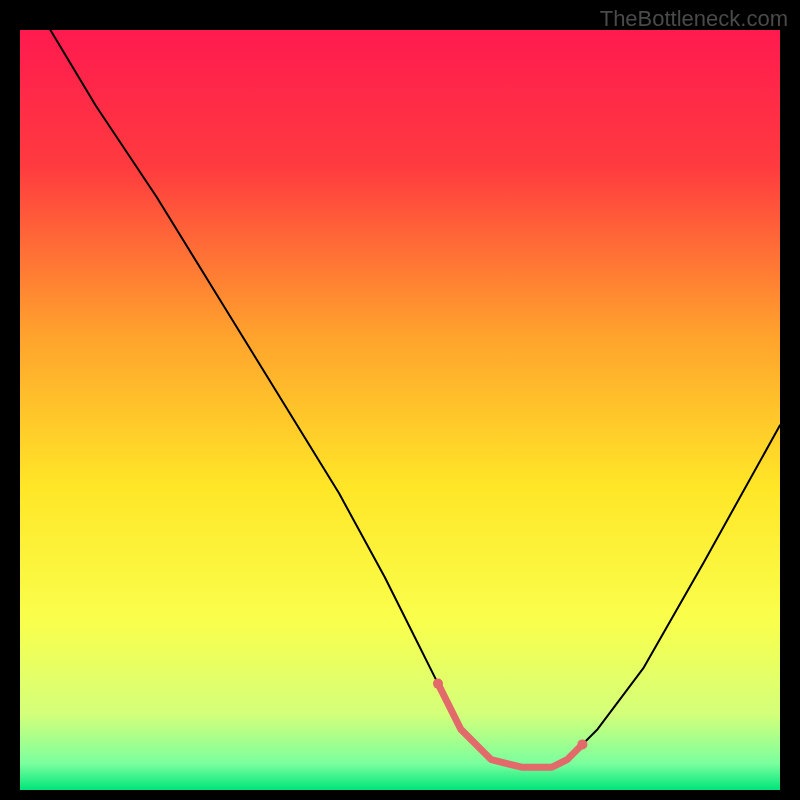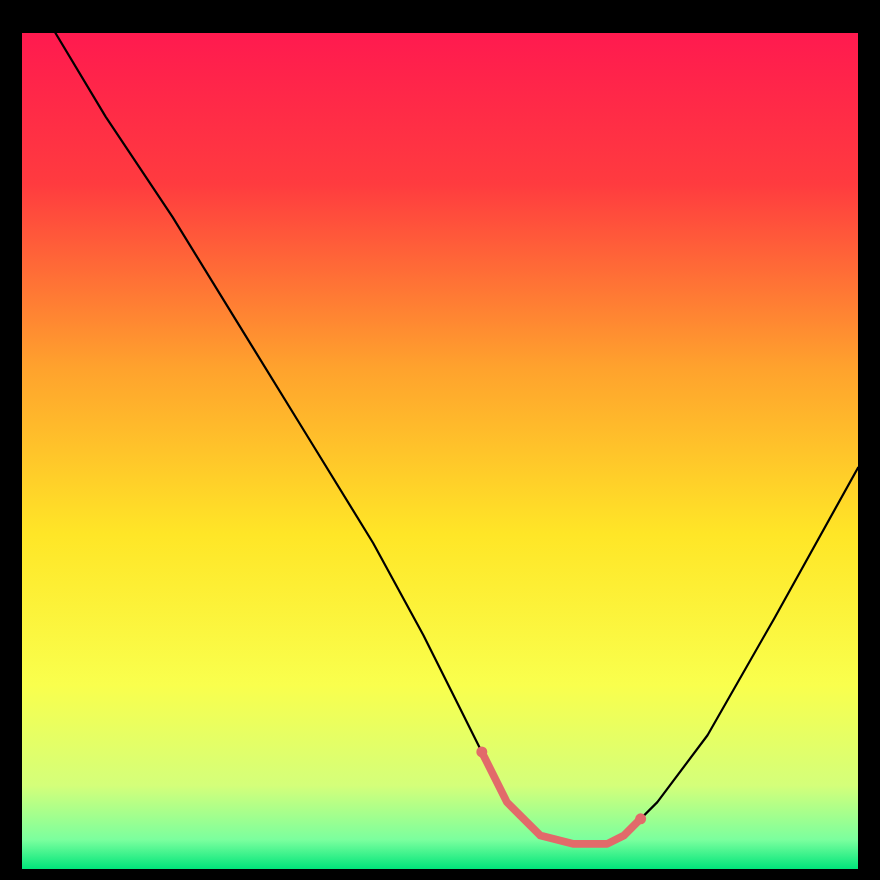--- a/index.html
+++ b/index.html
@@ -25,20 +25,21 @@
     left: 20px;
     top: 30px;
     width: 760px;
     height: 760px;
   }
   .plot svg { display: block; }
 </style>
 </head>
 <body>
 <div class="container">
+  <div class="watermark">TheBottleneck.com</div>
   <div class="plot">
     <svg id="chart-svg" width="760" height="760" viewBox="0 0 760 760" preserveAspectRatio="none">
         <defs>
           <linearGradient id="bg-grad" x1="0" y1="0" x2="0" y2="1">
             <stop offset="0%" stop-color="#ff1a4f"></stop>
             <stop offset="18%" stop-color="#ff3b3f"></stop>
             <stop offset="40%" stop-color="#ffa22d"></stop>
             <stop offset="60%" stop-color="#ffe627"></stop>
             <stop offset="78%" stop-color="#f9ff4d"></stop>
             <stop offset="90%" stop-color="#d4ff7a"></stop>

